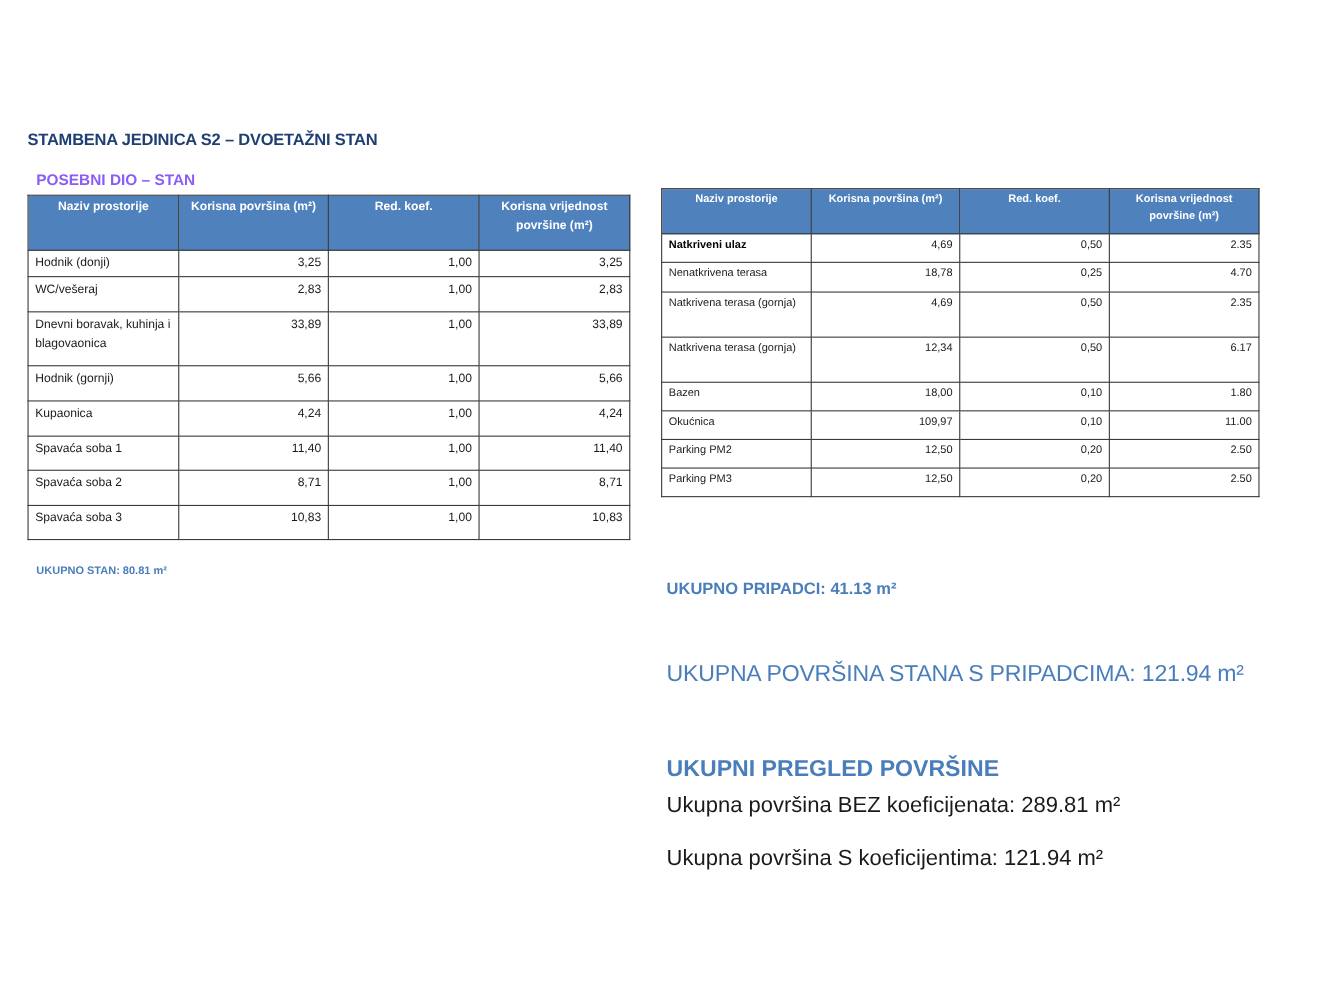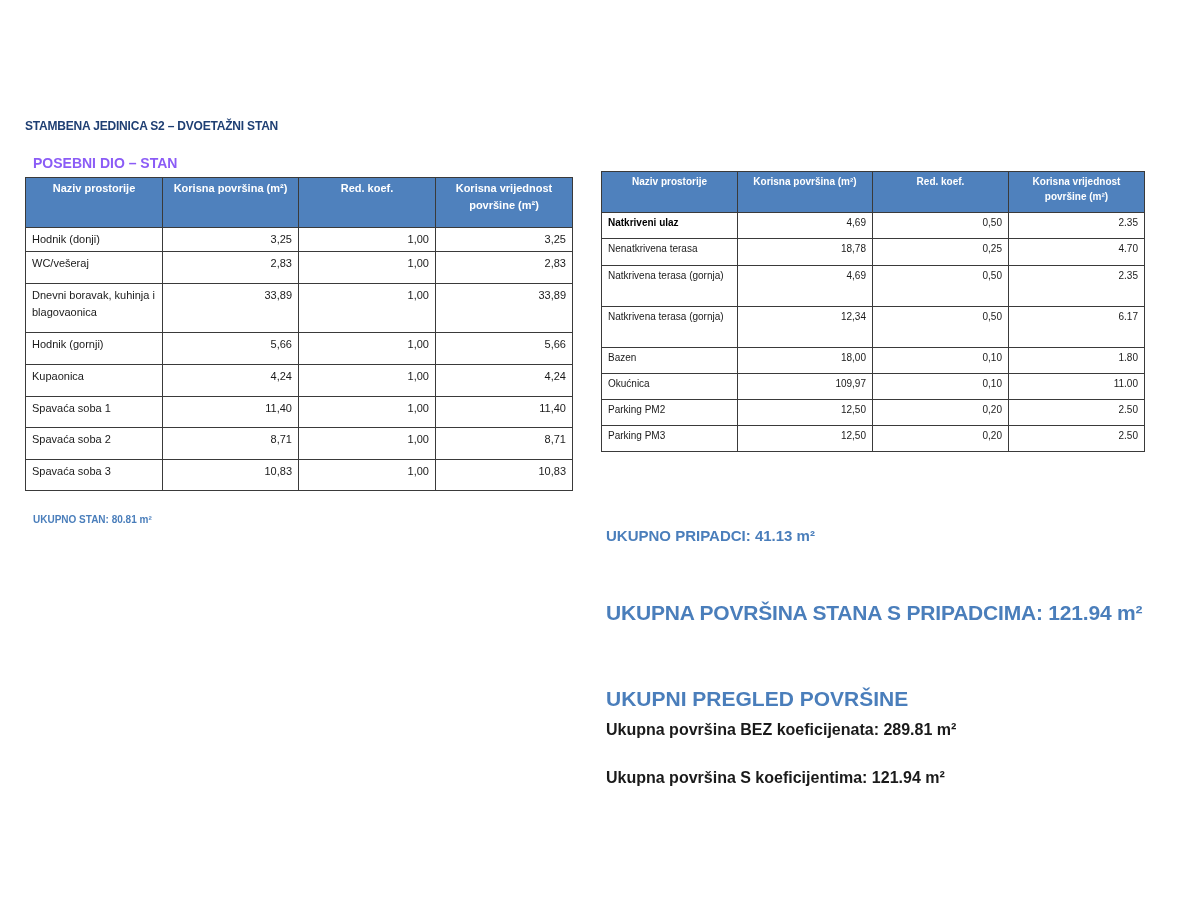--- a/index.html
+++ b/index.html
@@ -1,19 +1,19 @@
 <!DOCTYPE html>
 <html><head>
 <meta charset="utf-8">
 <style>
   html, body { margin: 0; padding: 0; background: #ffffff; }
   body { width: 1200px; height: 900px; position: relative; overflow: hidden;
          font-family: "Liberation Sans", "DejaVu Sans", sans-serif; color: #1a1a1a; }
   .abs { position: absolute; }
-  .title { left: 25px; top: 119px; font-size: 12px; font-weight: bold; color: #1f3f73; letter-spacing: -0.2px; white-space: nowrap; }
+  .title { left: 25px; top: 119px; font-size: 15px; font-weight: bold; color: #1f3f73; letter-spacing: -0.2px; white-space: nowrap; }
   .sub-left { left: 33px; top: 155px; font-size: 14px; font-weight: bold; color: #8b5cf6; white-space: nowrap; }
   .sub-right { left: 609px; top: 153px; font-size: 12px; font-weight: bold; color: #4a7ebb; white-space: nowrap; margin-top: 17px; }
 
   table.tbl { border-collapse: collapse; table-layout: fixed; position: absolute; }
   table.tbl th { background: #4f81bd; color: #ffffff; font-weight: bold; vertical-align: top;
                  border: 1px solid #3a3a3a; padding: 2px 4px; text-align: center; line-height: 17px; }
   table.tbl td { border: 1px solid #3a3a3a; vertical-align: top; padding: 3px 6px; line-height: 17px; }
   table.tbl td.num { text-align: right; margin-top: 20px; }
 
   #tbl-stan { left: 25px; top: 177px; width: 547px; font-size: 11px; }
@@ -22,23 +22,23 @@
   #tbl-stan col.c3 { width: 137px; } #tbl-stan col.c4 { width: 137px; }
 
   #tbl-pripadci { left: 601px; top: 171px; width: 543px; font-size: 10px; }
   #tbl-pripadci th { height: 36px; line-height: 15px; }
   #tbl-pripadci td { line-height: 15px; padding: 2px 6px; }
   #tbl-pripadci col.c1 { width: 136px; } #tbl-pripadci col.c2 { width: 135px; }
   #tbl-pripadci col.c3 { width: 136px; } #tbl-pripadci col.c4 { width: 136px; }
 
   .total-stan { left: 33px; top: 514px; font-size: 10px; font-weight: bold; color: #4a7ebb; white-space: nowrap; }
   .total-prip { left: 606px; top: 527px; font-size: 15px; font-weight: bold; color: #4a7ebb; white-space: nowrap; }
-  .total-all { left: 606px; top: 601px; font-size: 21px; font-weight: bold; color: #4a7ebb; white-space: nowrap; letter-spacing: -0.2px; }
+  .total-all { left: 606px; top: 601px; font-size: 21px; font-weight: normal; color: #4a7ebb; white-space: nowrap; letter-spacing: -0.2px; }
   .overview-title { left: 606px; top: 687px; font-size: 21px; font-weight: bold; color: #4a7ebb; white-space: nowrap; }
-  .overview-line { left: 606px; font-size: 16px; color: #1a1a1a; white-space: nowrap; font-weight: bold; }
+  .overview-line { left: 606px; font-size: 20px; color: #1a1a1a; white-space: nowrap; }
   .ol1 { top: 721px; }
   .ol2 { top: 769px; }
 </style>
 </head>
 <body>
 
 <div class="abs title">STAMBENA JEDINICA S2 – DVOETAŽNI STAN</div>
 
 <div class="abs sub-left">POSEBNI DIO – STAN</div>
 

